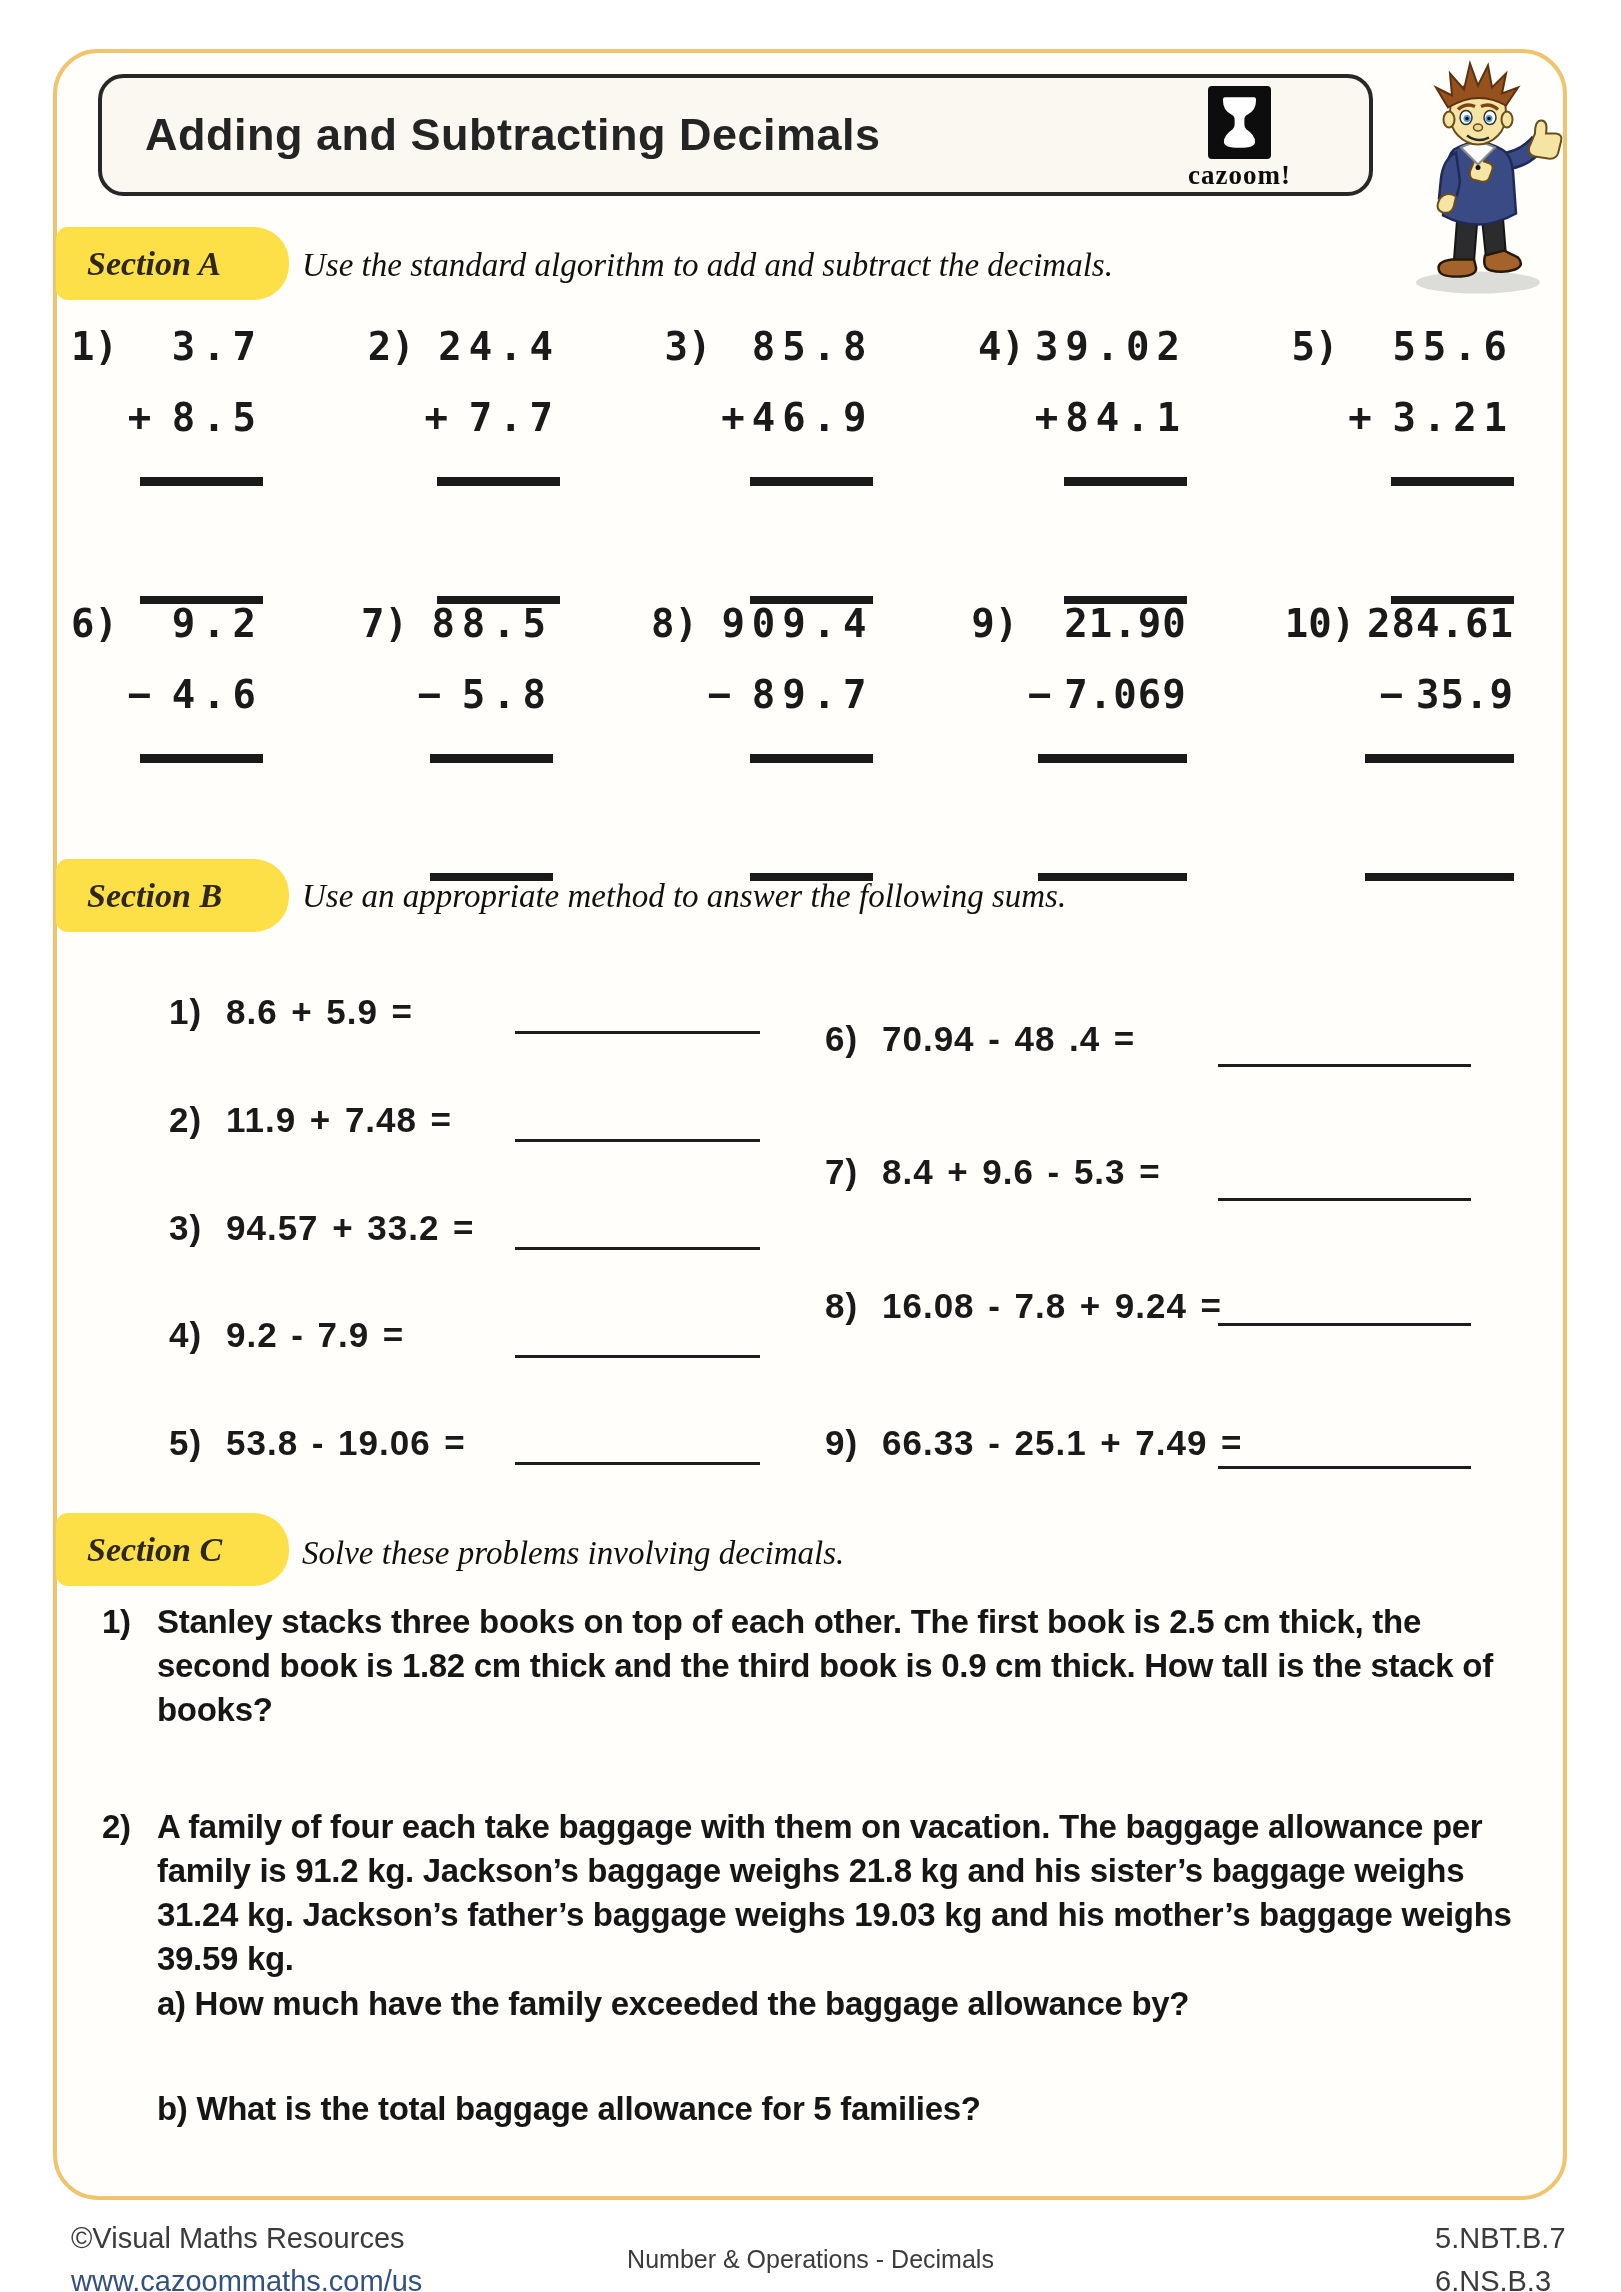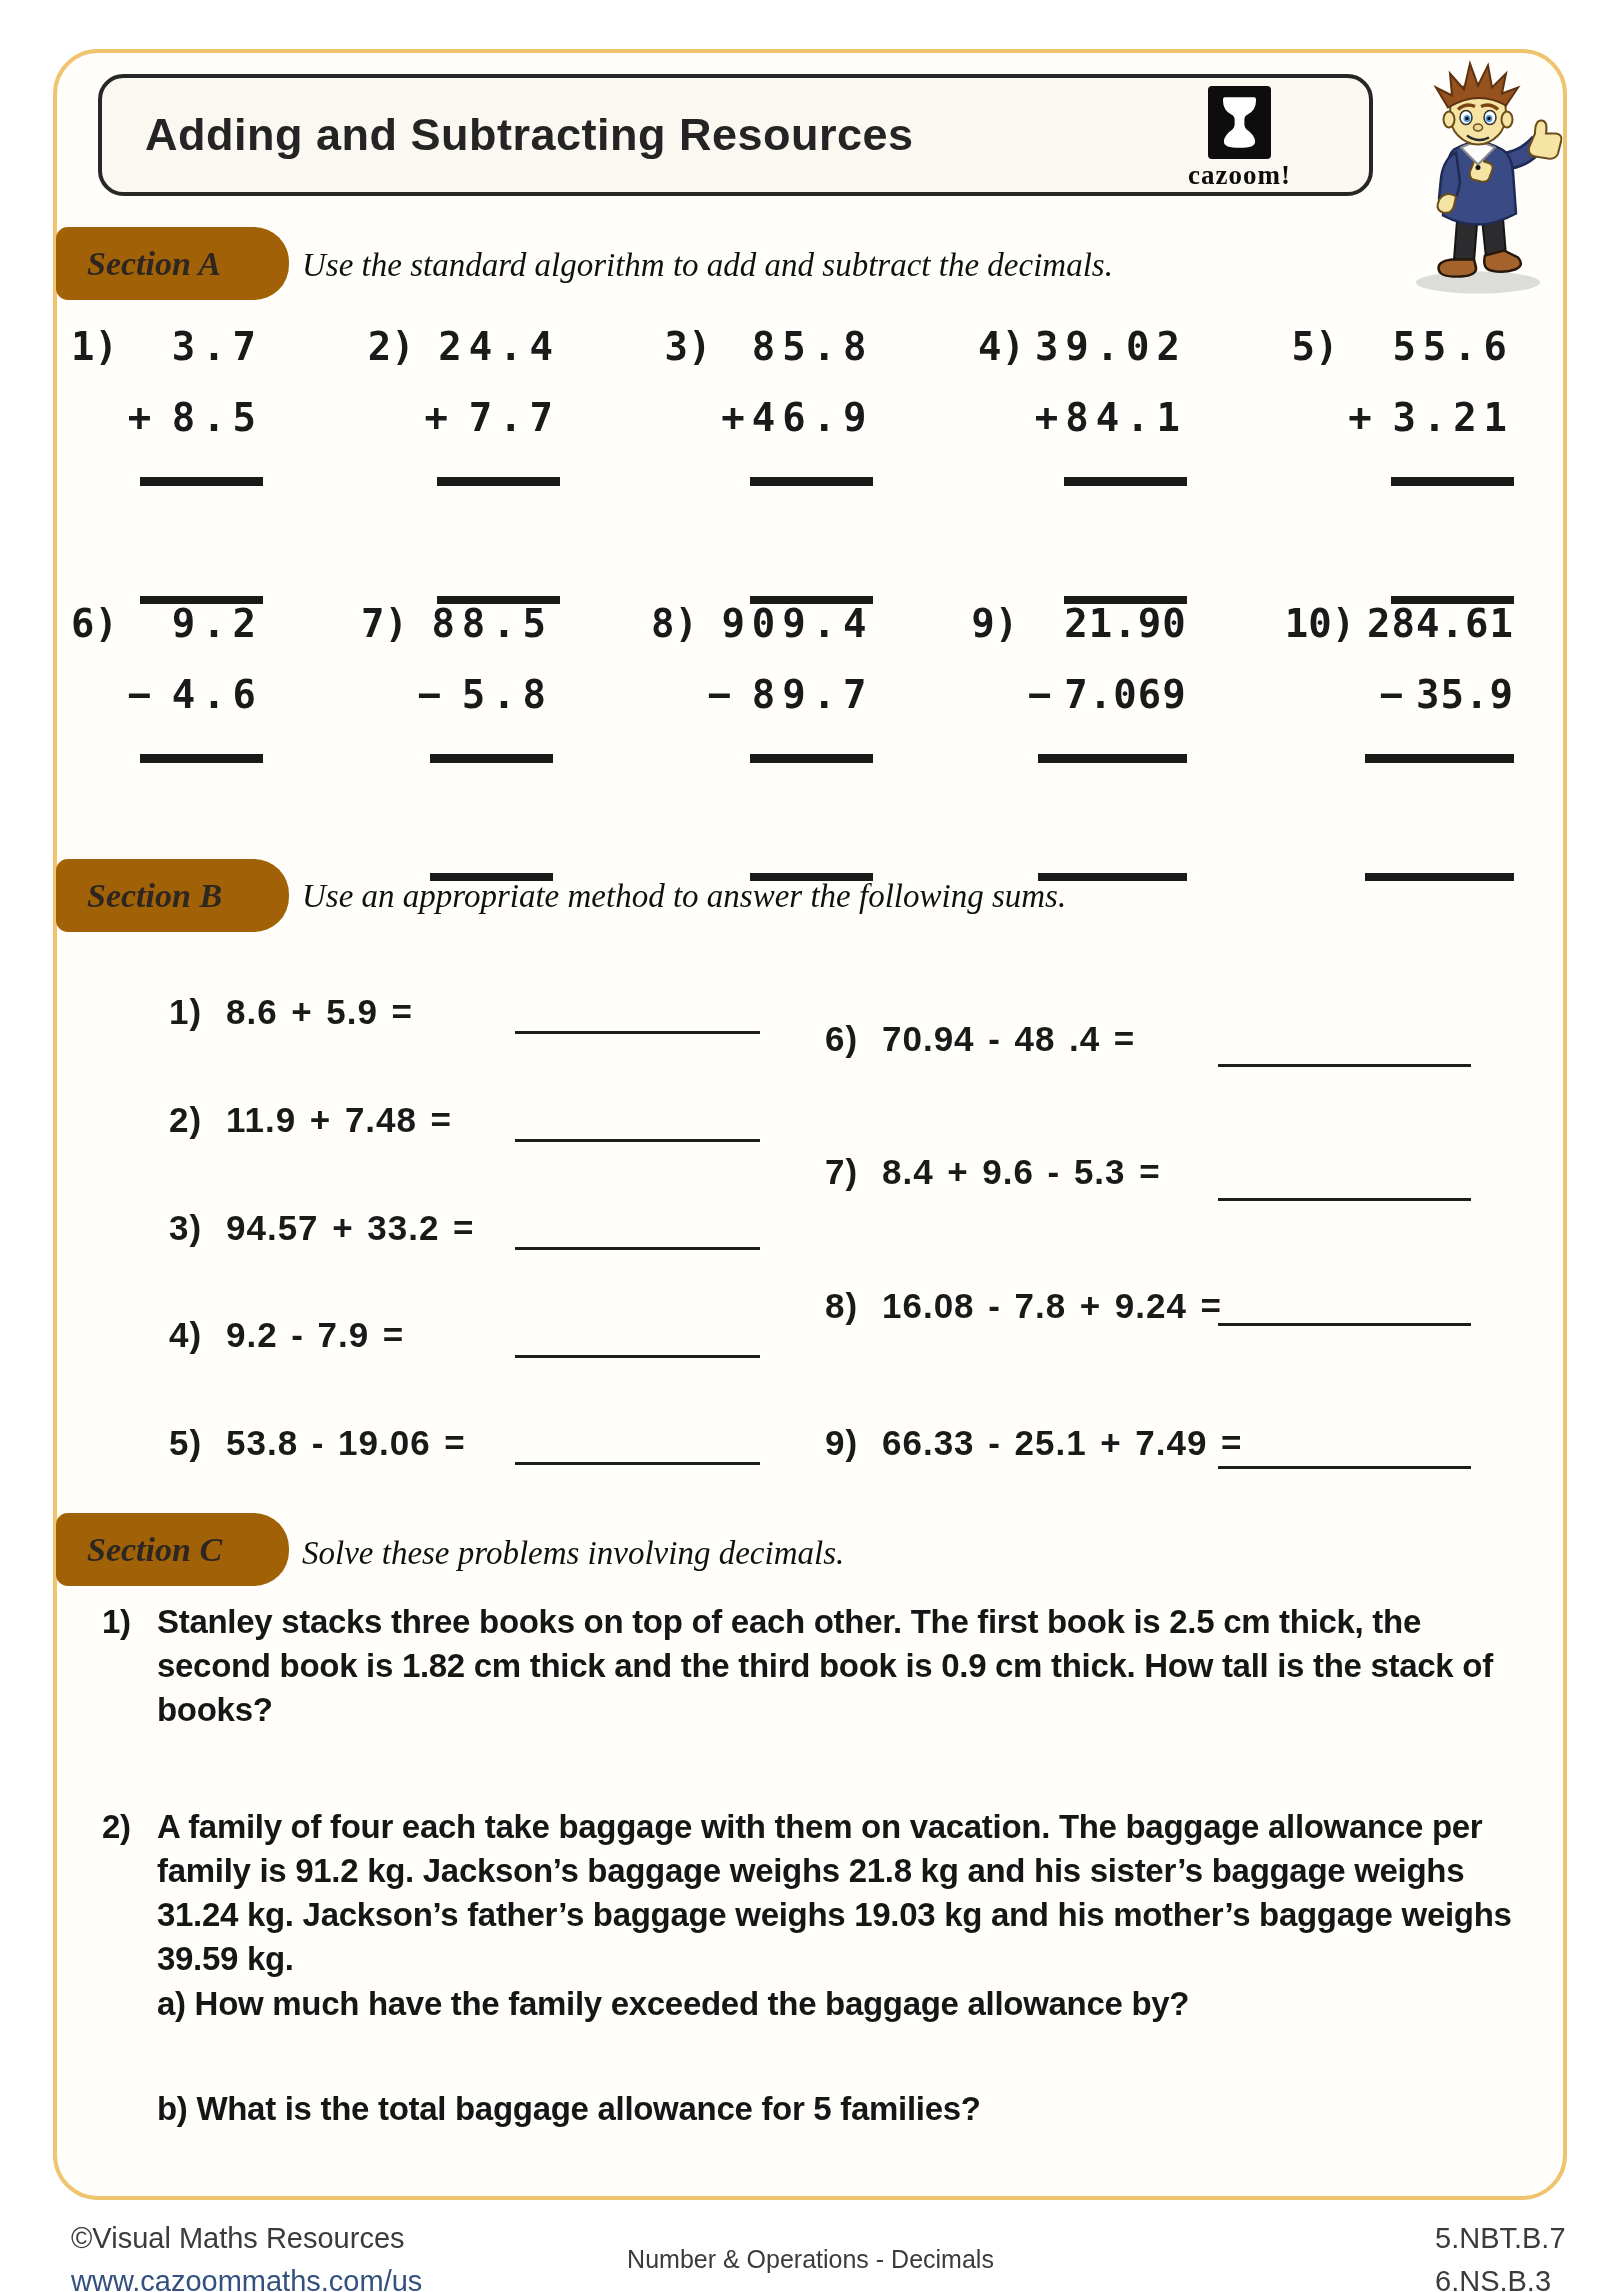--- a/index.html
+++ b/index.html
@@ -18,21 +18,21 @@
     display:flex;align-items:center;
   }
   .title{margin-left:43px;font-size:45px;font-weight:bold;color:#242424;letter-spacing:0.5px;}
   .logo{position:absolute;right:61px;top:7.8px;width:137px;text-align:center;}
   .logo-box{width:63px;height:73px;background:#0d0d0d;border-radius:3.9px;margin:0 auto;display:flex;align-items:center;justify-content:center;}
   .logo-text{font-family:"Liberation Serif",serif;font-weight:bold;font-size:27px;color:#0d0d0d;margin-top:1px;letter-spacing:1px;}
   .mascot{position:absolute;left:1378px;top:53px;width:210px;height:245px;}
 
   
   .sec-label{
-    position:absolute;left:56px;width:233px;height:73px;background:#a16207;
+    position:absolute;left:56px;width:233px;height:73px;background:#fde047;
     border-radius:11.8px 35px 35px 11.8px;box-sizing:border-box;padding-left:31px;
     display:flex;align-items:center;
     font-family:"Liberation Serif",serif;font-style:italic;font-weight:bold;
     font-size:34px;color:#2E2620;
   }
   #seca{top:227px}#secb{top:859px}#secc{top:1513px}
   .sec-instr{
     position:absolute;left:302px;font-family:"Liberation Serif",serif;
     font-style:italic;font-size:33px;color:#101010;white-space:nowrap;
   }
@@ -80,21 +80,21 @@
   .footer-url{color:#33517E;border-bottom:2.9px solid #33517E;display:inline-block;line-height:35px;}
   .footer-center{position:absolute;left:441px;width:739px;top:2245px;text-align:center;font-size:25px;color:#3b3b3b;}
   .footer-right{position:absolute;left:1435px;top:2217px;font-size:29px;color:#3b3b3b;line-height:43px;}
 </style>
 </head>
 <body>
 
 <div class="frame"></div>
 
 <div class="title-box">
-  <div class="title">Adding and Subtracting Resources</div>
+  <div class="title">Adding and Subtracting Decimals</div>
   <div class="logo">
     <div class="logo-box">
       <svg width="39" height="53" viewBox="0 0 40 54" aria-hidden="true">
         <path fill="#ffffff" d="M5 1 h30 q2 0 2 3 q0 11 -9 15 q-3 1.5 -3 5 l0 5 q0 3 2 5 q9 6 9 13 q0 6 -16 6 q-16 0 -16 -6 q0 -7 9 -13 q2 -2 2 -5 l0 -5 q0 -3.5 -3 -5 Q3 15 3 4 q0 -3 2 -3 Z"></path>
       </svg>
     </div>
     <div class="logo-text">cazoom!</div>
   </div>
 </div>
 

